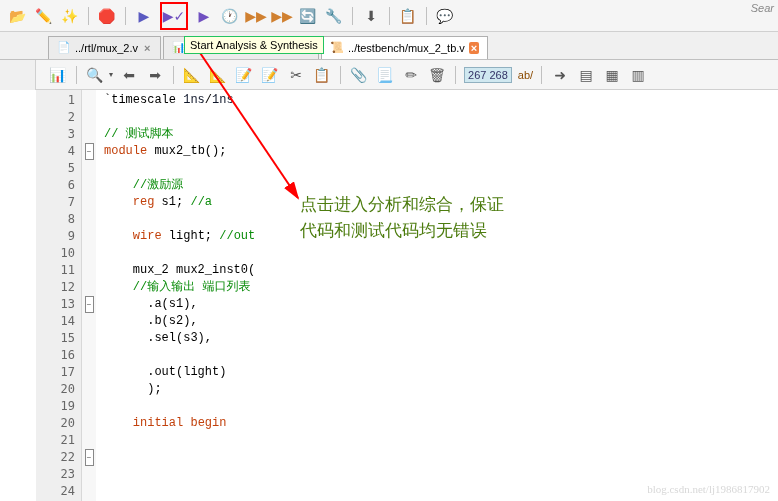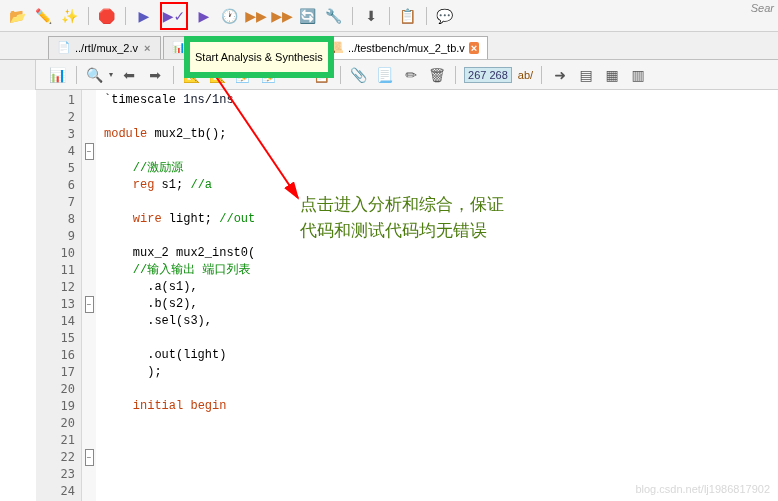--- a/index.html
+++ b/index.html
@@ -1,21 +1,21 @@
 <!DOCTYPE html>
 <html><head>
 <meta charset="utf-8">
 <style>
 * { margin: 0; padding: 0; box-sizing: border-box; }
 body { font-family: "Microsoft YaHei", "Segoe UI", sans-serif; font-size: 12px; background: #f0f0f0; width: 778px; height: 501px; overflow: hidden; position: relative; }
 .main-toolbar { background: #f5f5f5; border-bottom: 1px solid #d0d0d0; padding: 3px 8px; display: flex; align-items: center; gap: 6px; height: 32px; }
 .tool-icon { width: 20px; height: 20px; display: inline-flex; align-items: center; justify-content: center; cursor: pointer; font-size: 14px; color: #555; }
 .sep { width: 1px; height: 18px; background: #c0c0c0; margin: 0 2px; }
 .highlighted-button { border: 2px solid #ff0000; padding: 2px; display: inline-flex; align-items: center; justify-content: center; }
-.tooltip-box { position: absolute; left: 184px; top: 36px; background: #ffffe1; border: 6px solid #22c55e; padding: 9px 5px; font-size: 11px; z-index: 100; }
+.tooltip-box { position: absolute; left: 184px; top: 36px; background: #ffffe1; border: 1px solid #22c55e; padding: 2px 5px; font-size: 11px; z-index: 100; }
 .tabs-bar { background: #f0f0f0; border-bottom: 1px solid #c0c0c0; height: 28px; display: flex; align-items: flex-end; padding-left: 48px; gap: 2px; }
 .tab { background: #ececec; border: 1px solid #b0b0b0; border-bottom: none; padding: 4px 8px; display: flex; align-items: center; gap: 4px; font-size: 11px; cursor: pointer; max-width: 200px; }
 .tab.active { background: #fff; }
 .tab-icon { width: 14px; height: 14px; display: inline-block; }
 .tab-close { color: #888; font-weight: bold; padding: 0 2px; cursor: pointer; }
 .tab.active .tab-close { background: #f08040; color: #fff; border-radius: 2px; }
 .editor-toolbar { background: #f5f5f5; border-bottom: 1px solid #d0d0d0; padding: 3px 48px; display: flex; align-items: center; gap: 6px; height: 30px; }
 .editor-area { display: flex; background: #fff; height: calc(100% - 90px); position: relative; }
 .left-sidebar { width: 36px; background: #f0f0f0; border-right: 1px solid #d0d0d0; position: absolute; left: 0; top: 60px; bottom: 0; }
 .sidebar-fragment { position: absolute; right: -2px; font-size: 11px; color: #333; }
@@ -25,21 +25,21 @@
 .fold-gutter div { height: 17px; display: flex; align-items: center; justify-content: center; }
 .fold-marker { width: 9px; height: 9px; border: 1px solid #888; font-size: 8px; line-height: 7px; text-align: center; color: #555; cursor: pointer; background: #fff; }
 .code-content { flex: 1; font-family: Consolas, "Courier New", monospace; font-size: 12px; padding-top: 2px; background: #fff; }
 .code-line { height: 17px; line-height: 17px; white-space: pre; padding-left: 8px; }
 .kw { color: #c2410c; }
 .com { color: #0a8c0a; }
 .typ { color: #0f172a; }
 .num { color: #000; }
 .annotation { position: absolute; left: 300px; top: 192px; color: #4d7c0f; font-size: 17px; line-height: 1.5; pointer-events: none; z-index: 50; }
 .arrow-svg { position: absolute; left: 150px; top: 30px; pointer-events: none; z-index: 40; }
-.watermark { position: absolute; right: 8px; bottom: 6px; color: #d8d8d8; font-size: 11px; font-family: Liberation Sans, sans-serif; }
+.watermark { position: absolute; right: 8px; bottom: 6px; color: #d8d8d8; font-size: 11px; font-family: Liberation Serif, serif; }
 .search-frag { position: absolute; right: 4px; top: 2px; font-size: 11px; color: #888; font-style: italic; }
 .dropdown-arrow { font-size: 8px; color: #555; margin-left: -2px; }
 .badge267 { background: #d0e8f0; border: 1px solid #90b0c0; padding: 1px 3px; font-size: 11px; color: #336; }
 </style>
 </head>
 <body>
 
 <div class="search-frag">Sear</div>
 
 <div class="main-toolbar">
@@ -179,20 +179,21 @@
       <div></div>
       <div>
         <div class="fold-marker">−</div>
       </div>
       <div></div>
       <div></div>
     </div>
   <div class="code-content" id="code">
       <div class="code-line"><span>`timescale </span><span class="typ">1ns</span><span>/</span><span class="typ">1ns</span></div>
       <div class="code-line"></div>
+      <div class="code-line"><span class="com">// 测试脚本</span></div>
       <div class="code-line"><span class="kw">module</span><span> mux2_tb();</span></div>
       <div class="code-line"></div>
       <div class="code-line"><span>    </span><span class="com">//激励源</span></div>
       <div class="code-line"><span>    </span><span class="kw">reg</span><span> s1; </span><span class="com">//a</span></div>
       <div class="code-line"></div>
       <div class="code-line"><span>    </span><span class="kw">wire</span><span> light; </span><span class="com">//out</span></div>
       <div class="code-line"></div>
       <div class="code-line"><span>    mux_2 mux2_inst0(</span></div>
       <div class="code-line"><span>    </span><span class="com">//输入输出 端口列表</span></div>
       <div class="code-line"><span>      .a(s1),</span></div>

